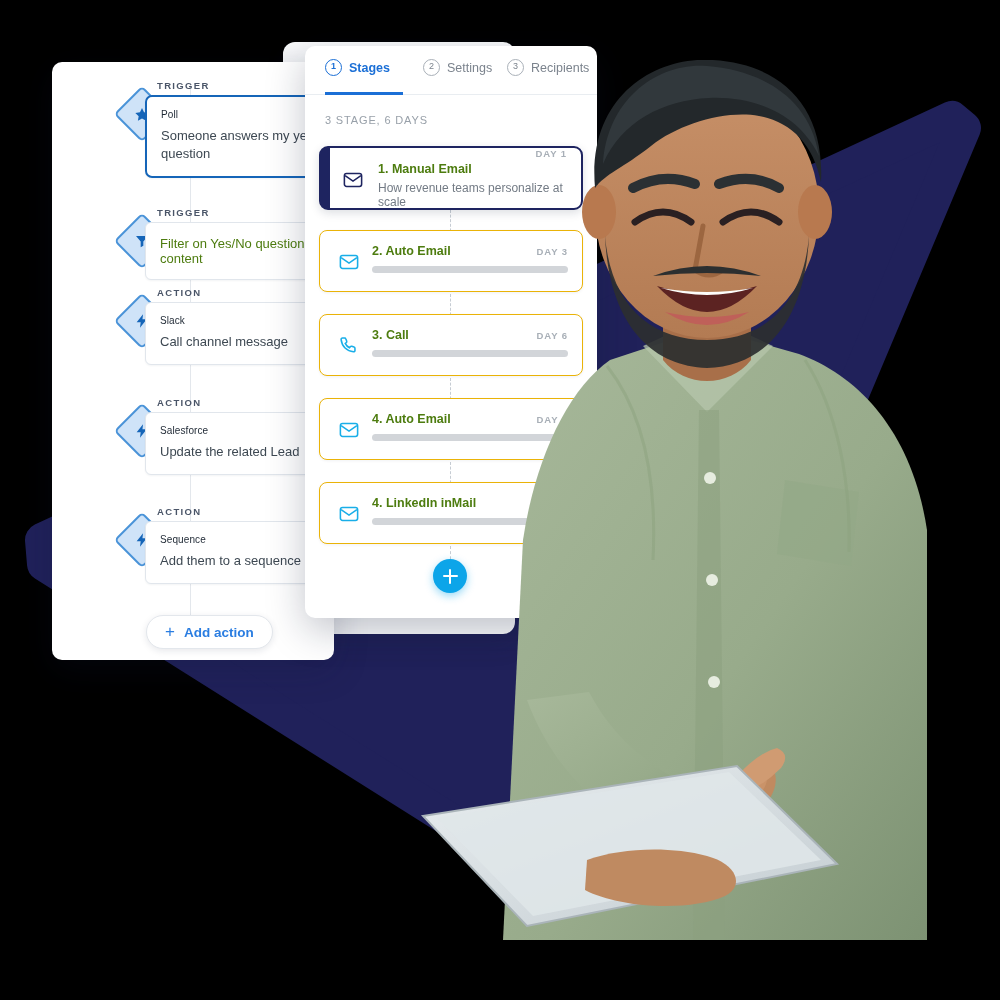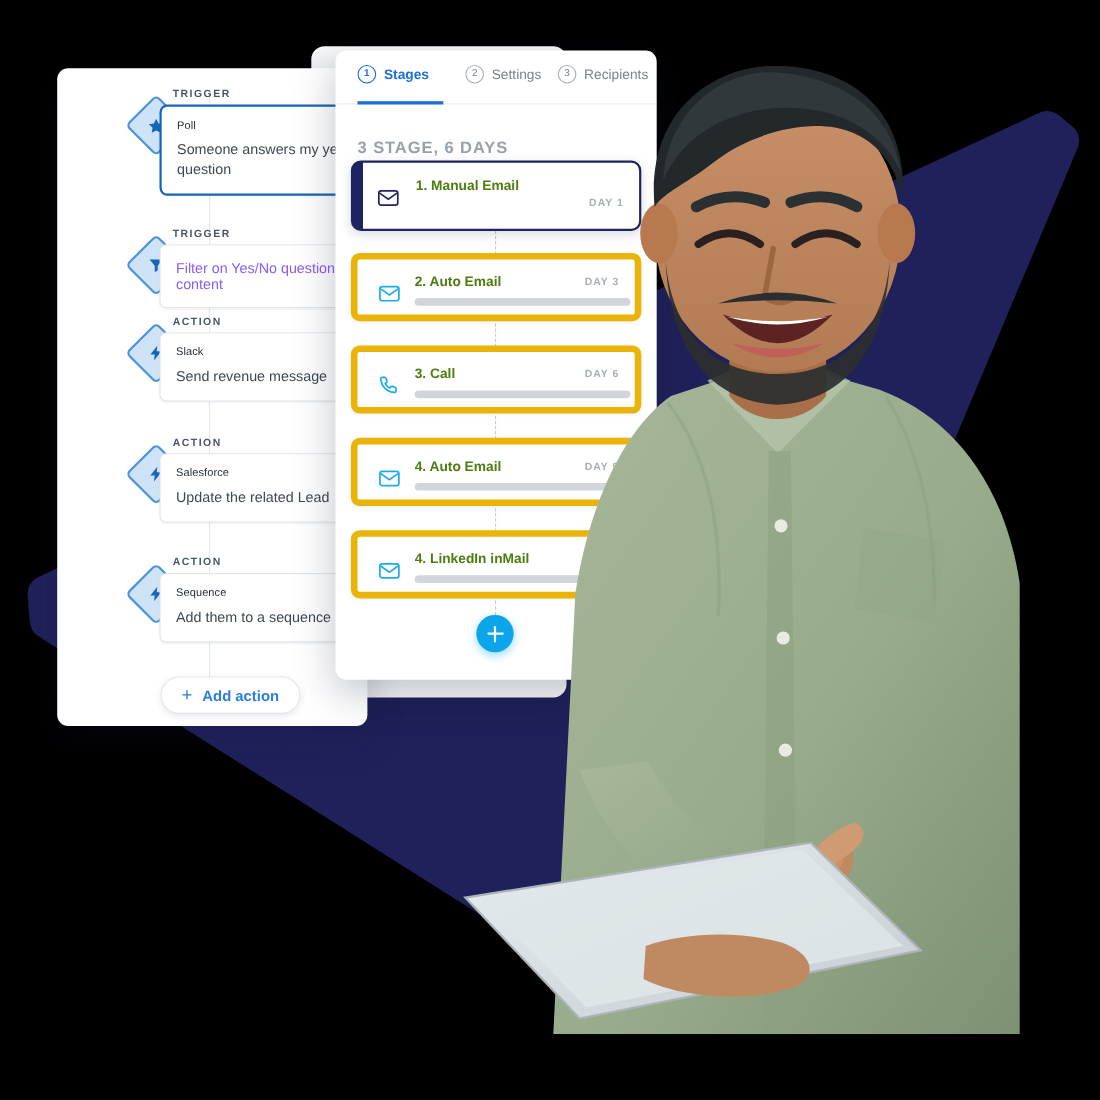--- a/index.html
+++ b/index.html
@@ -35,21 +35,21 @@
   }
   .wf-card{
     position:absolute;left:93px;top:15px;width:215px;
     background:#fff;border:1px solid #e1e6ec;border-radius:6px;
     box-sizing:border-box;padding:12px 14px 13px 14px;
     box-shadow:0 1px 2px rgba(20,30,60,.05);
   }
   .wf-card.active{border:2px solid #1565b8;border-radius:7px;}
   .wf-title{font-size:10px;font-weight:400;color:#1d2733;letter-spacing:.1px;}
   .wf-sub{font-size:13px;color:#3d4852;margin-top:7px;line-height:1.38;}
-  .wf-one{font-size:13px;color:#8b5cf6;}
+  .wf-one{font-size:13px;color:#4d7c0f;}
 
   .diamond{
     position:absolute;left:70px;width:40px;height:40px;
     background:#cfe3f8;border:2px solid #4a93d8;border-radius:5px;
     transform:rotate(45deg);box-sizing:border-box;
     display:flex;align-items:center;justify-content:center;
   }
   .diamond > svg{transform:rotate(-45deg);}
 
   .toggle{
@@ -85,42 +85,42 @@
   }
   .tab .num{
     width:15px;height:15px;border-radius:50%;border:1px solid #a9b0b8;
     font-size:9px;line-height:13px;text-align:center;color:#7b838d;
   }
   .tab.on{color:#1b6fd6;font-weight:600;}
   .tab.on .num{border-color:#1b6fd6;color:#1b6fd6;}
   .tab-underline{position:absolute;left:20px;bottom:-1px;width:78px;height:3px;background:#1b6fd6;}
 
   .sq-meta{
-    position:absolute;left:20px;top:68px;font-size:15px;font-weight:700;
-    letter-spacing:.85px;color:#98a0a9;margin-top:12px;
+    position:absolute;left:20px;top:68px;font-size:11px;font-weight:400;
+    letter-spacing:.85px;color:#98a0a9;
   }
 
   .sq-list{position:absolute;left:0;top:90px;width:292px;}
   .connector{position:absolute;left:145px;width:0;border-left:1px dashed #c6ccd3;}
 
   .sq-card{
     position:absolute;left:14px;width:264px;height:62px;box-sizing:border-box;
-    background:#fff;border:6px solid #eab308;border-radius:8px;
+    background:#fff;border:1px solid #eab308;border-radius:8px;
     box-shadow:0 1px 3px rgba(22,32,60,.06);
   }
   .sq-card.active{
     border:2px solid #1e2460;border-left-width:11px;border-radius:9px;
     height:64px;box-shadow:0 3px 10px rgba(22,32,60,.15);
   }
   .sq-icon{position:absolute;left:18px;top:20px;width:22px;height:22px;}
   .sq-card.active .sq-icon{left:12px;top:21px;}
   .sq-name{position:absolute;left:52px;top:13px;font-size:12.5px;font-weight:700;color:#4d7c0f;}
   .sq-card.active .sq-name{left:48px;top:14px;}
   .sq-day{position:absolute;right:14px;top:15px;font-size:9.5px;letter-spacing:.9px;color:#a8afb7;font-weight:600;}
-  .sq-card.active .sq-day{top:31px;padding-left:36px;}
+  .sq-card.active .sq-day{top:0;padding-left:36px;}
   .sq-desc{position:absolute;left:48px;top:33px;font-size:12px;color:#737b85;}
   .sq-bar{position:absolute;left:52px;top:35px;width:196px;height:7px;border-radius:4px;background:#d2d5d9;}
 
   .fab{
     position:absolute;left:433px;top:559px;width:34px;height:34px;border-radius:50%;
     background:#0ca5e9;box-shadow:0 3px 9px rgba(12,165,233,.42);
     display:flex;align-items:center;justify-content:center;
   }
   .fab::before{content:"";position:absolute;width:15px;height:2px;background:#fff;border-radius:1px;}
   .fab::after{content:"";position:absolute;width:2px;height:15px;background:#fff;border-radius:1px;}
@@ -172,21 +172,21 @@
 
       <div class="wf-row" style="top:225px;">
         <div class="wf-kicker">ACTION</div>
         <div class="diamond" style="top:14px;">
           <svg width="16" height="16" viewBox="0 0 24 24">
               <path fill="#1565b8" d="M13.5 2L4 14h6l-1 8 10-12.5h-6.3z"></path>
             </svg>
         </div>
         <div class="wf-card">
           <div class="wf-title">Slack</div>
-          <div class="wf-sub">Send revenue message</div>
+          <div class="wf-sub">Call channel message</div>
           <svg class="slack-logo" viewBox="0 0 54 54">
             <g>
               <path fill="#36C5F0" d="M19.7 5.5a5.5 5.5 0 1 0 0 11h5.5v-5.5a5.5 5.5 0 0 0-5.5-5.5z"></path>
               <path fill="#36C5F0" d="M19.7 20.2H5.5a5.5 5.5 0 1 0 0 11h14.2a5.5 5.5 0 0 0 0-11z" transform="translate(0,-0.2)"></path>
               <path fill="#2EB67D" d="M48.5 25.7a5.5 5.5 0 1 0-11 0v5.5h5.5a5.5 5.5 0 0 0 5.5-5.5z" transform="translate(-14.2,-14.4)"></path>
               <path fill="#2EB67D" d="M33.8 25.7V11.5a5.5 5.5 0 1 0-11 0v14.2a5.5 5.5 0 0 0 11 0z" transform="translate(0,-6)"></path>
               <path fill="#ECB22E" d="M34.3 48.5a5.5 5.5 0 1 0 0-11h-5.5v5.5a5.5 5.5 0 0 0 5.5 5.5z"></path>
               <path fill="#ECB22E" d="M34.3 33.8h14.2a5.5 5.5 0 1 0 0-11H34.3a5.5 5.5 0 0 0 0 11z"></path>
               <path fill="#E01E5A" d="M5.5 28.3a5.5 5.5 0 1 0 11 0v-5.5H11a5.5 5.5 0 0 0-5.5 5.5z" transform="translate(14.2,14.4)"></path>
               <path fill="#E01E5A" d="M20.2 28.3v14.2a5.5 5.5 0 1 0 11 0V28.3a5.5 5.5 0 0 0-11 0z" transform="translate(0,6)"></path>
@@ -257,20 +257,21 @@
       <div class="connector" style="top:326px;height:26px;"></div>
       <div class="connector" style="top:410px;height:44px;"></div>
 
       <div class="sq-card active" style="top:10px;">
         <svg class="sq-icon" viewBox="0 0 24 24" fill="none" stroke="#1e2460" stroke-width="1.7">
           <rect x="2.6" y="5" width="18.8" height="14" rx="2.4"></rect>
             <path d="M3.4 7.2l8.6 6 8.6-6"></path>
         </svg>
         <div class="sq-name">1. Manual Email</div>
         <div class="sq-day">DAY 1</div>
+        <div class="sq-desc">How revenue teams personalize at scale</div>
       </div>
 
       <div class="sq-card" style="top:94px;">
         <svg class="sq-icon" viewBox="0 0 24 24" fill="none" stroke="#19aee8" stroke-width="1.7">
           <rect x="2.6" y="5" width="18.8" height="14" rx="2.4"></rect>
             <path d="M3.4 7.2l8.6 6 8.6-6"></path>
         </svg>
         <div class="sq-name">2. Auto Email</div>
         <div class="sq-day">DAY 3</div>
         <div class="sq-bar"></div>

